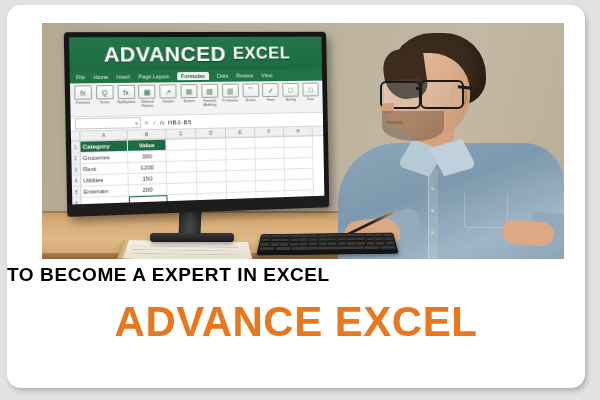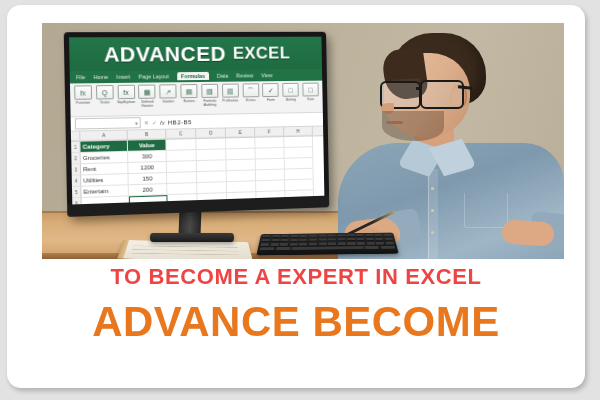--- a/index.html
+++ b/index.html
@@ -158,22 +158,22 @@
     box-shadow:inset 0 -1px 0 #151515;}
   .notebook{position:absolute;left:78px;top:212px;width:130px;height:30px;
     background:linear-gradient(175deg,#f4f0e6,#e3ddcd);
     transform:perspective(280px) rotateX(52deg) rotateZ(1.5deg);
     border-radius:2px;box-shadow:0 3px 4px rgba(0,0,0,.2);}
   .nb-spine{position:absolute;left:0;top:0;width:6px;height:100%;
     background:linear-gradient(90deg,#c6a36c,#e0c290);}
   .nb-line{position:absolute;left:12px;width:106px;height:1px;background:rgba(160,150,130,.4);}
   
   #subhead{
-    position:absolute;left:0;top:259px;width:100%;text-align:center;
-    color:#ef4444;font-size:22px;font-weight:bold;letter-spacing:.6px;
+    position:absolute;left:0;top:259px;width:100%;text-align:left;
+    color:#000000;font-size:19px;font-weight:bold;letter-spacing:.6px;
     font-family:"Liberation Sans", sans-serif;
   }
   #headline{
     position:absolute;left:0;top:293px;width:100%;text-align:center;
     color:#e8771e;font-size:42px;font-weight:bold;letter-spacing:.5px;
     font-family:"Liberation Sans", sans-serif;
   }
 </style>
 </head>
 <body>
@@ -436,15 +436,15 @@
               </div>
             </div>
         </div>
 
       </div>
       <div class="bezelbot"></div>
     </div>
   </div>
 
   <div id="subhead">TO BECOME A EXPERT IN EXCEL</div>
-  <div id="headline">ADVANCE BECOME</div>
+  <div id="headline">ADVANCE EXCEL</div>
 
 </div>
 
 </body></html>

